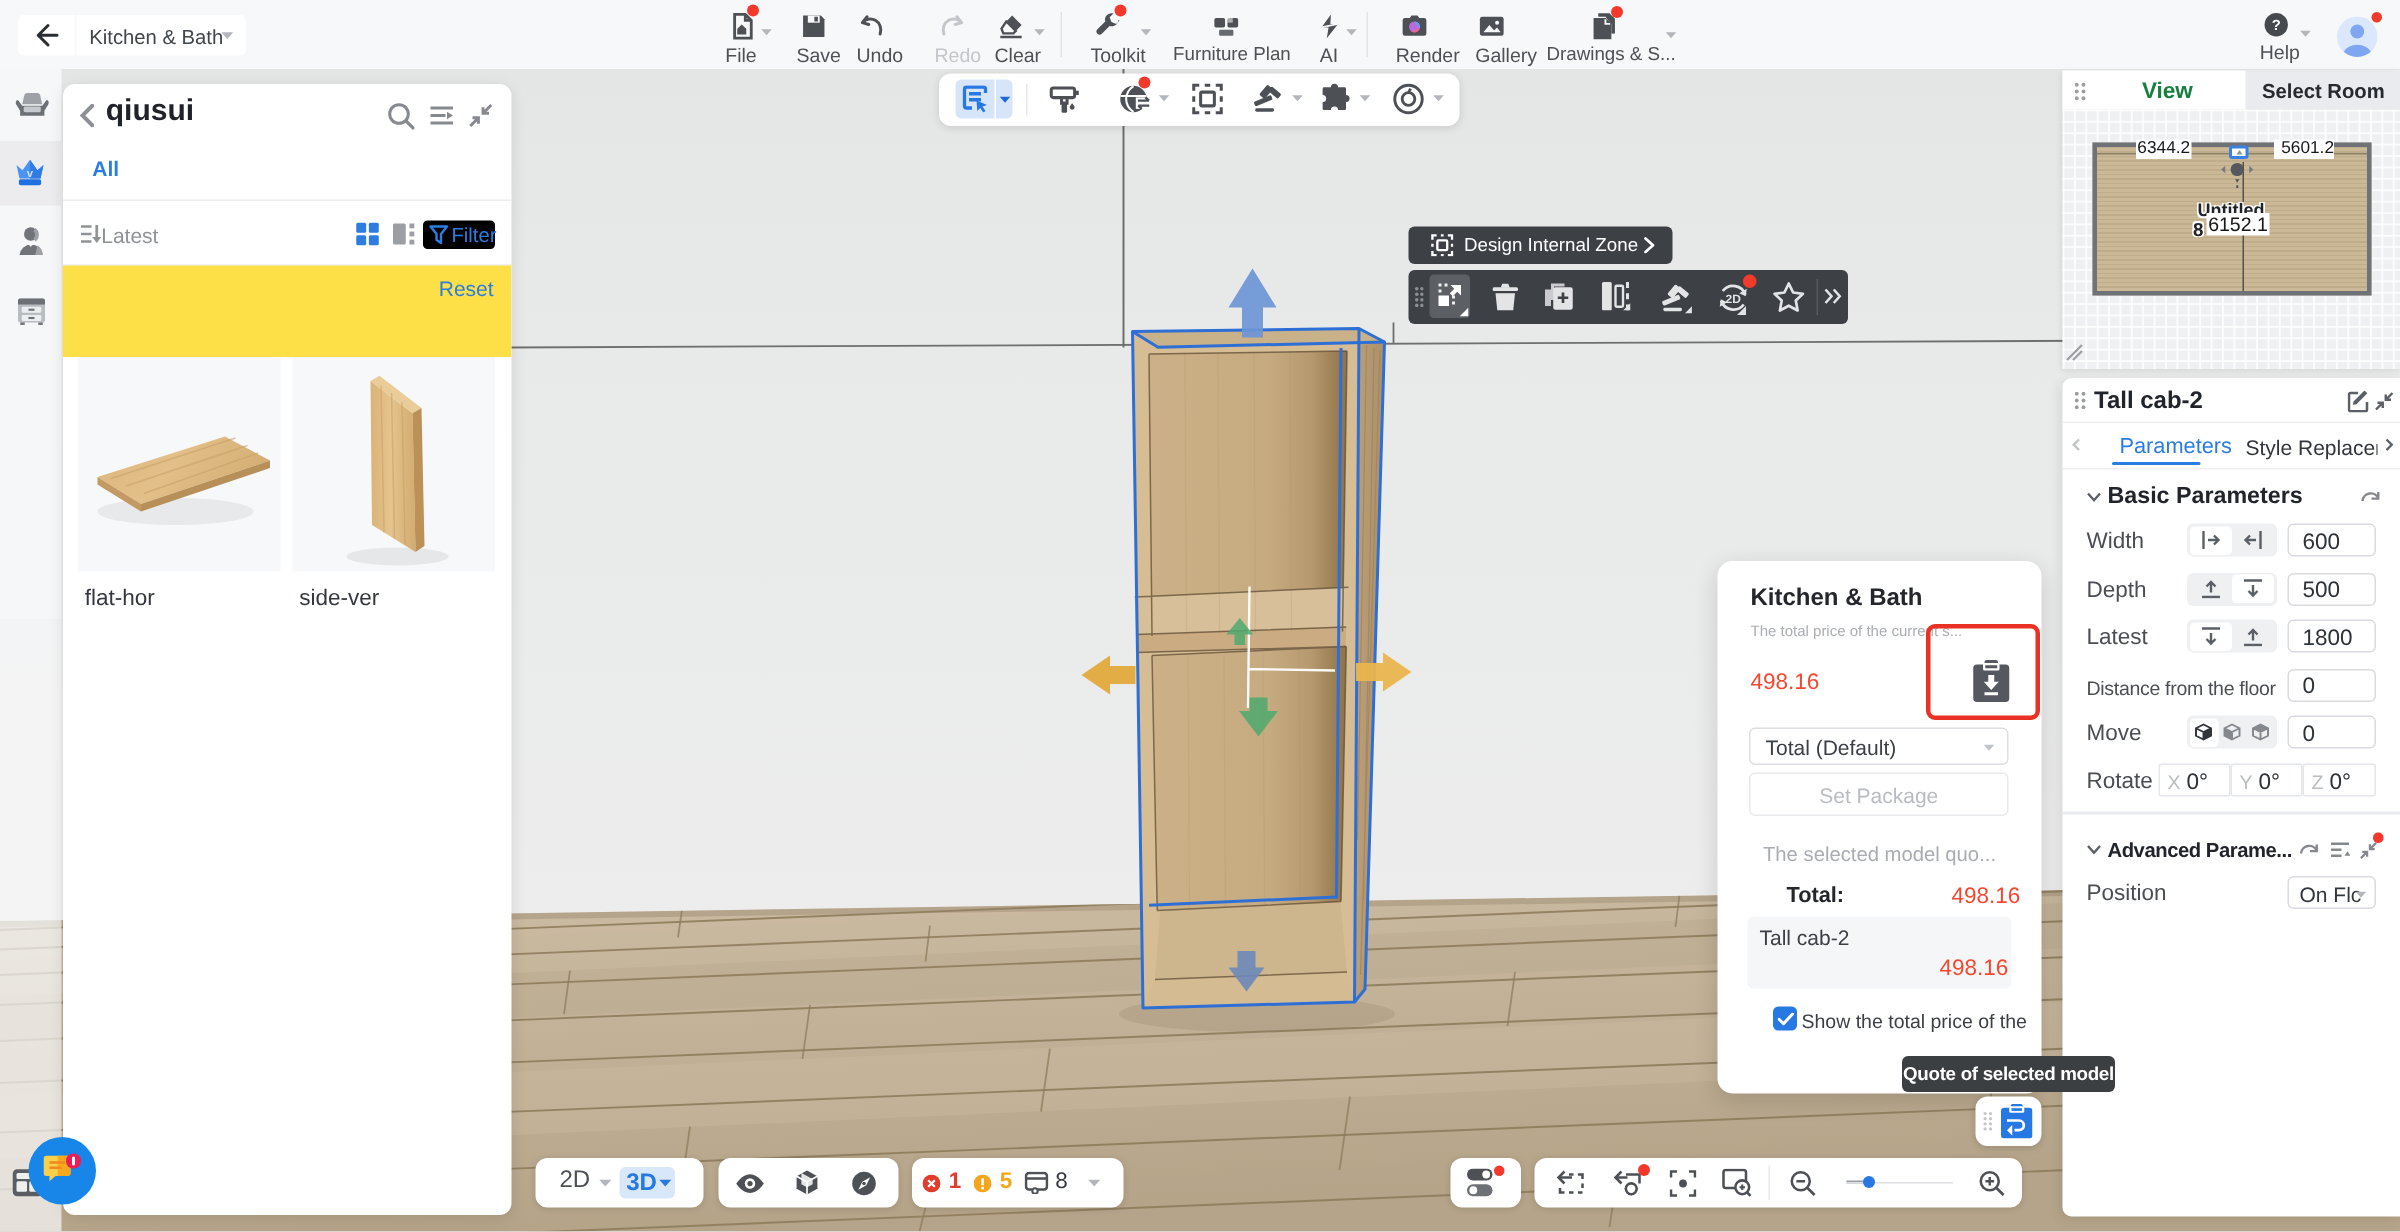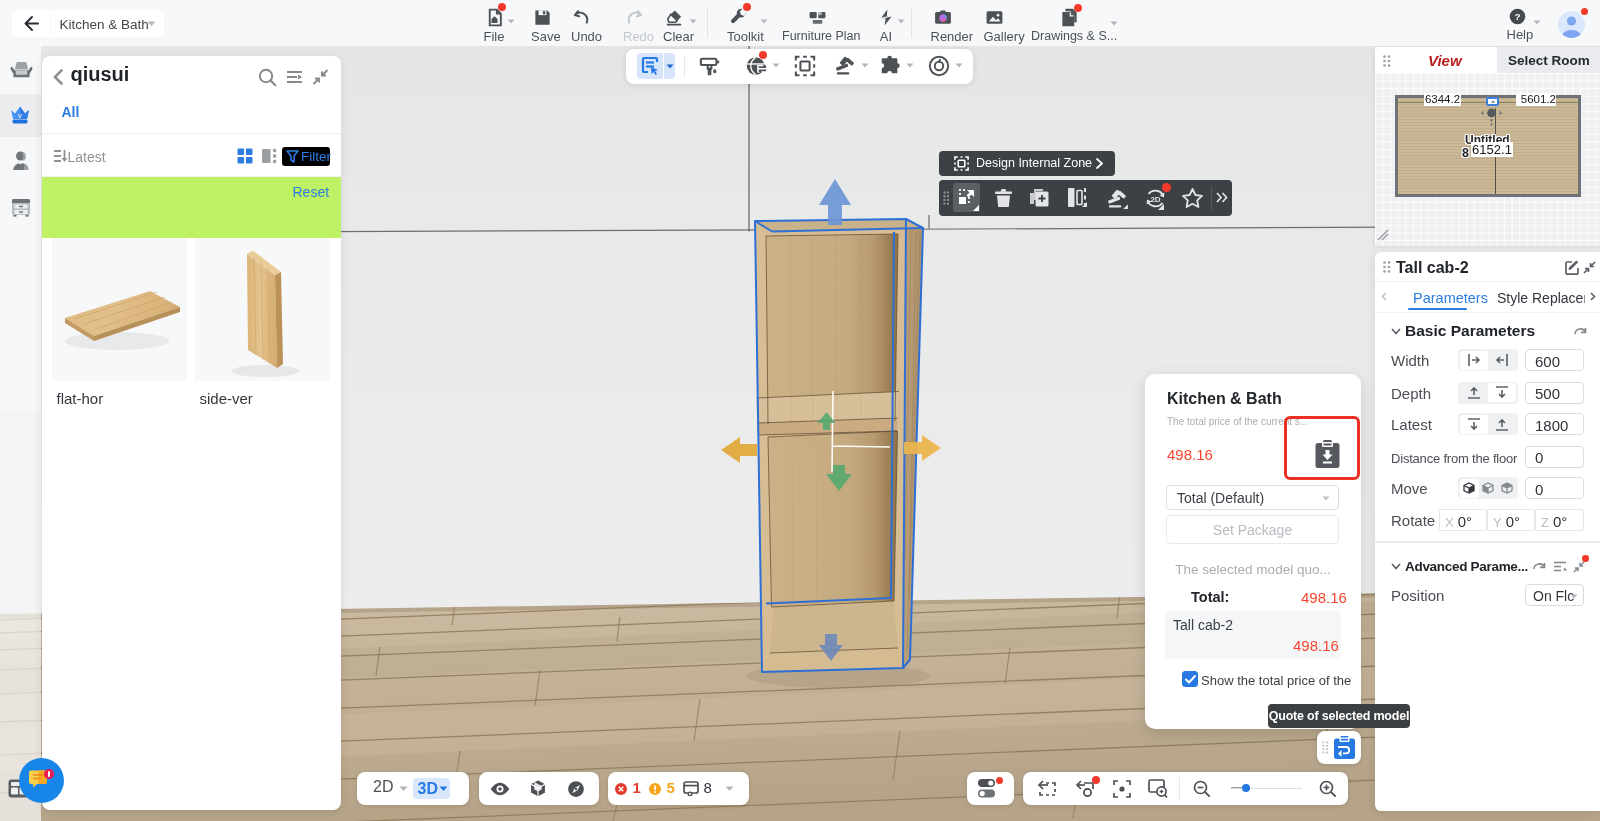--- a/index.html
+++ b/index.html
@@ -335,21 +335,21 @@
         <rect x="12" y="6.4" width="3.2" height="3.2"></rect>
         <rect x="12" y="11.8" width="3.2" height="3.2"></rect>
       </g>
     </svg>
   <div class="abs" style="left:240.5px;top:90.5px;width:48px;height:19px;background:#000000;border-radius:3px;">
     <svg class="abs" style="left:4px;top:3px" width="13" height="13" viewBox="0 0 13 13">
         <path d="M1 1 H12 L8 6 V12 L5 10 V6 Z" fill="none" stroke="#2b7de1" stroke-width="1.6" stroke-linejoin="round"></path>
       </svg>
     <span class="abs" style="left:19px;top:2px;font-size:13.5px;color:#2b7de1;">Filter</span>
   </div>
-  <div class="abs" style="left:0;top:120px;width:299.5px;height:62px;background:#bef264;border-top:1px solid #f0f1f3;">
+  <div class="abs" style="left:0;top:120px;width:299.5px;height:62px;background:#fde047;border-top:1px solid #f0f1f3;">
     <span class="abs" style="left:251px;top:7px;font-size:14px;color:#2b7de1;">Reset</span>
   </div>
 
   <div class="abs" style="left:10.5px;top:182px;width:135px;height:143px;background:#f7f8fa;">
     <svg width="135" height="143" viewBox="0 0 135 143">
       <defs>
           <linearGradient id="wd1" x1="0" y1="0" x2="1" y2="0.3">
             <stop offset="0" stop-color="#dcb77e"></stop>
             <stop offset="0.5" stop-color="#e3c089"></stop>
             <stop offset="1" stop-color="#d4ae74"></stop>
@@ -561,21 +561,21 @@
   <svg class="abs" style="left:8px;top:8px" width="8" height="13" viewBox="0 0 8 13">
       <g fill="#9a9da2">
         <circle cx="1.5" cy="1.5" r="1.3"></circle>
         <circle cx="6" cy="1.5" r="1.3"></circle>
         <circle cx="1.5" cy="6" r="1.3"></circle>
         <circle cx="6" cy="6" r="1.3"></circle>
         <circle cx="1.5" cy="10.5" r="1.3"></circle>
         <circle cx="6" cy="10.5" r="1.3"></circle>
       </g>
     </svg>
-  <span class="abs" style="left:53px;top:5px;font-size:15px;font-weight:bold;color:#b91c1c;font-style:italic;">View</span>
+  <span class="abs" style="left:53px;top:5px;font-size:15px;font-weight:bold;color:#15803d;">View</span>
   <span class="abs" style="left:133px;top:6px;font-size:13.5px;font-weight:bold;color:#26292e;">Select Room</span>
 
   <div class="abs" style="left:20px;top:48px;width:186px;height:102px;background:#cab896;border:3px solid #6f7276;">
     <div class="abs" style="left:0;top:0;width:180px;height:96px;background-image:repeating-linear-gradient(180deg, rgba(120,95,60,0.13) 0 1px, transparent 1px 3px);"></div>
     <div class="abs" style="left:0;top:4px;width:180px;height:1px;background:#8a8264;"></div>
     <div class="abs" style="left:96.5px;top:10px;width:1px;height:86px;background:#55504a;"></div>
   </div>
   <div class="abs" style="left:49px;top:45.5px;width:37px;height:13.5px;background:#fff;font-size:11.5px;color:#17181a;text-align:center;line-height:13.5px;">6344.2</div>
   <div class="abs" style="left:141px;top:45.5px;width:40px;height:13.5px;background:#fff;font-size:11.5px;color:#17181a;text-align:right;line-height:13.5px;">5601.2</div>
   <div class="abs" style="left:110.5px;top:50px;width:13px;height:9px;background:#fff;border:2px solid #3a82e2;border-radius:2px;">

